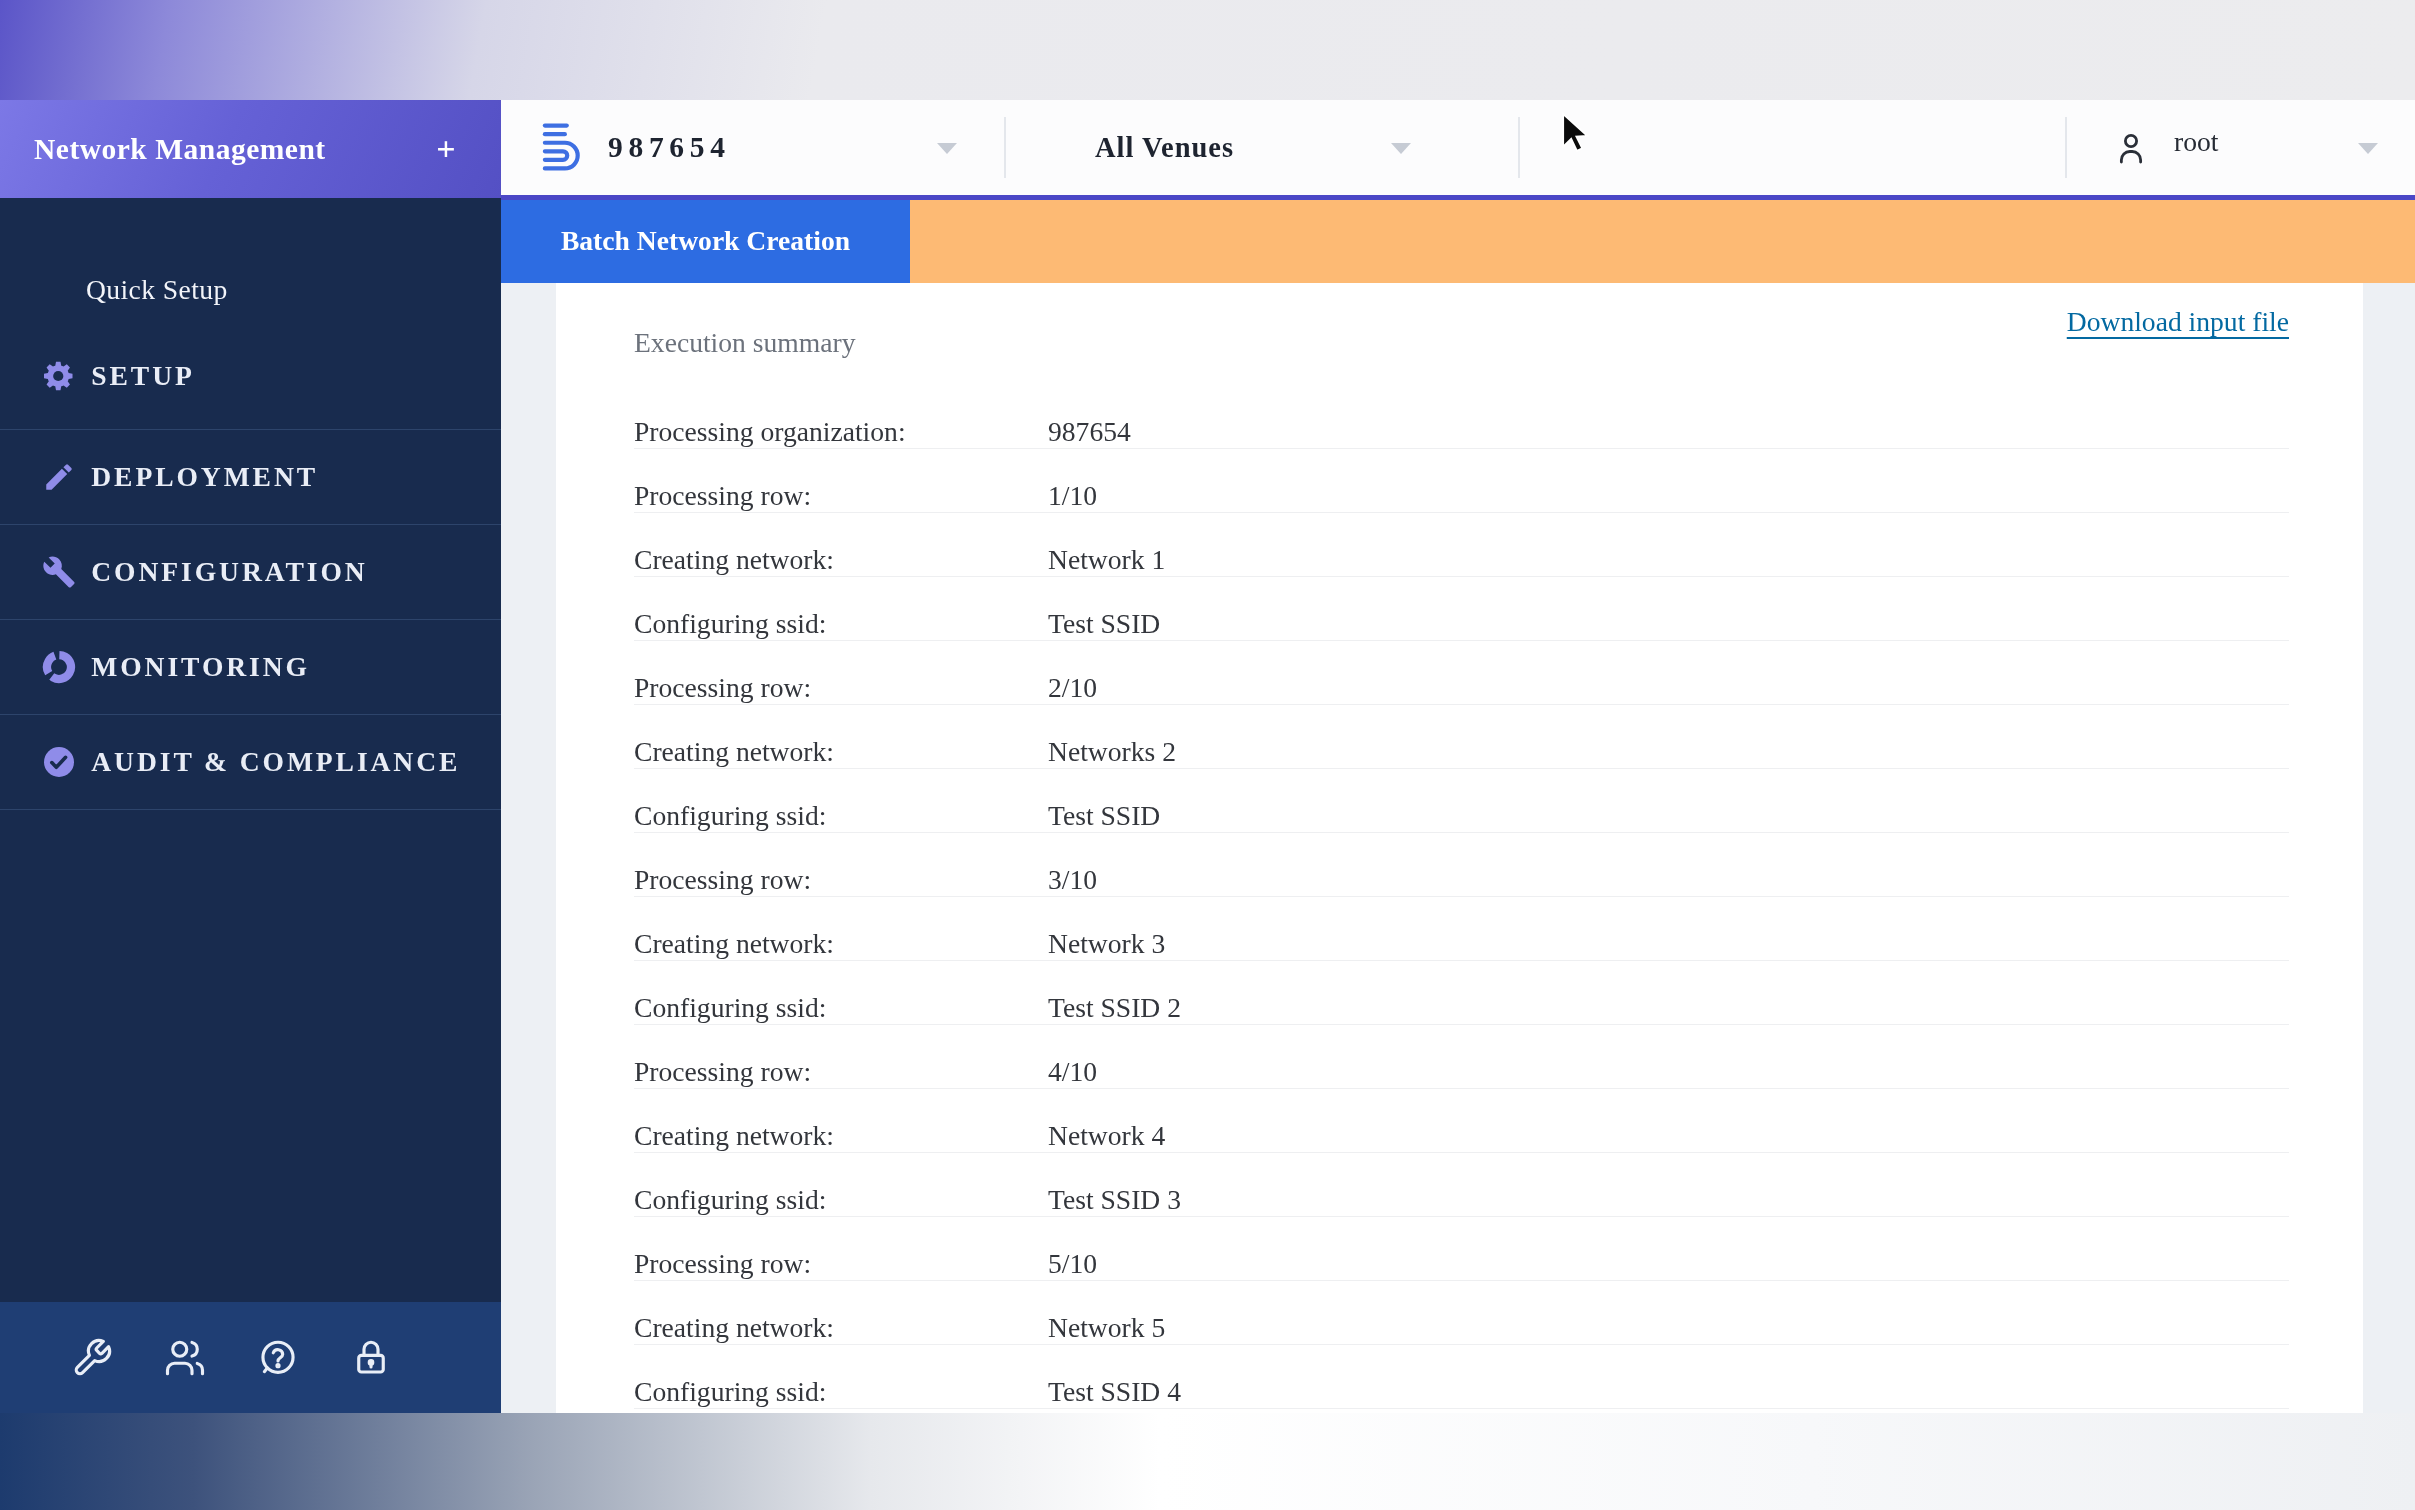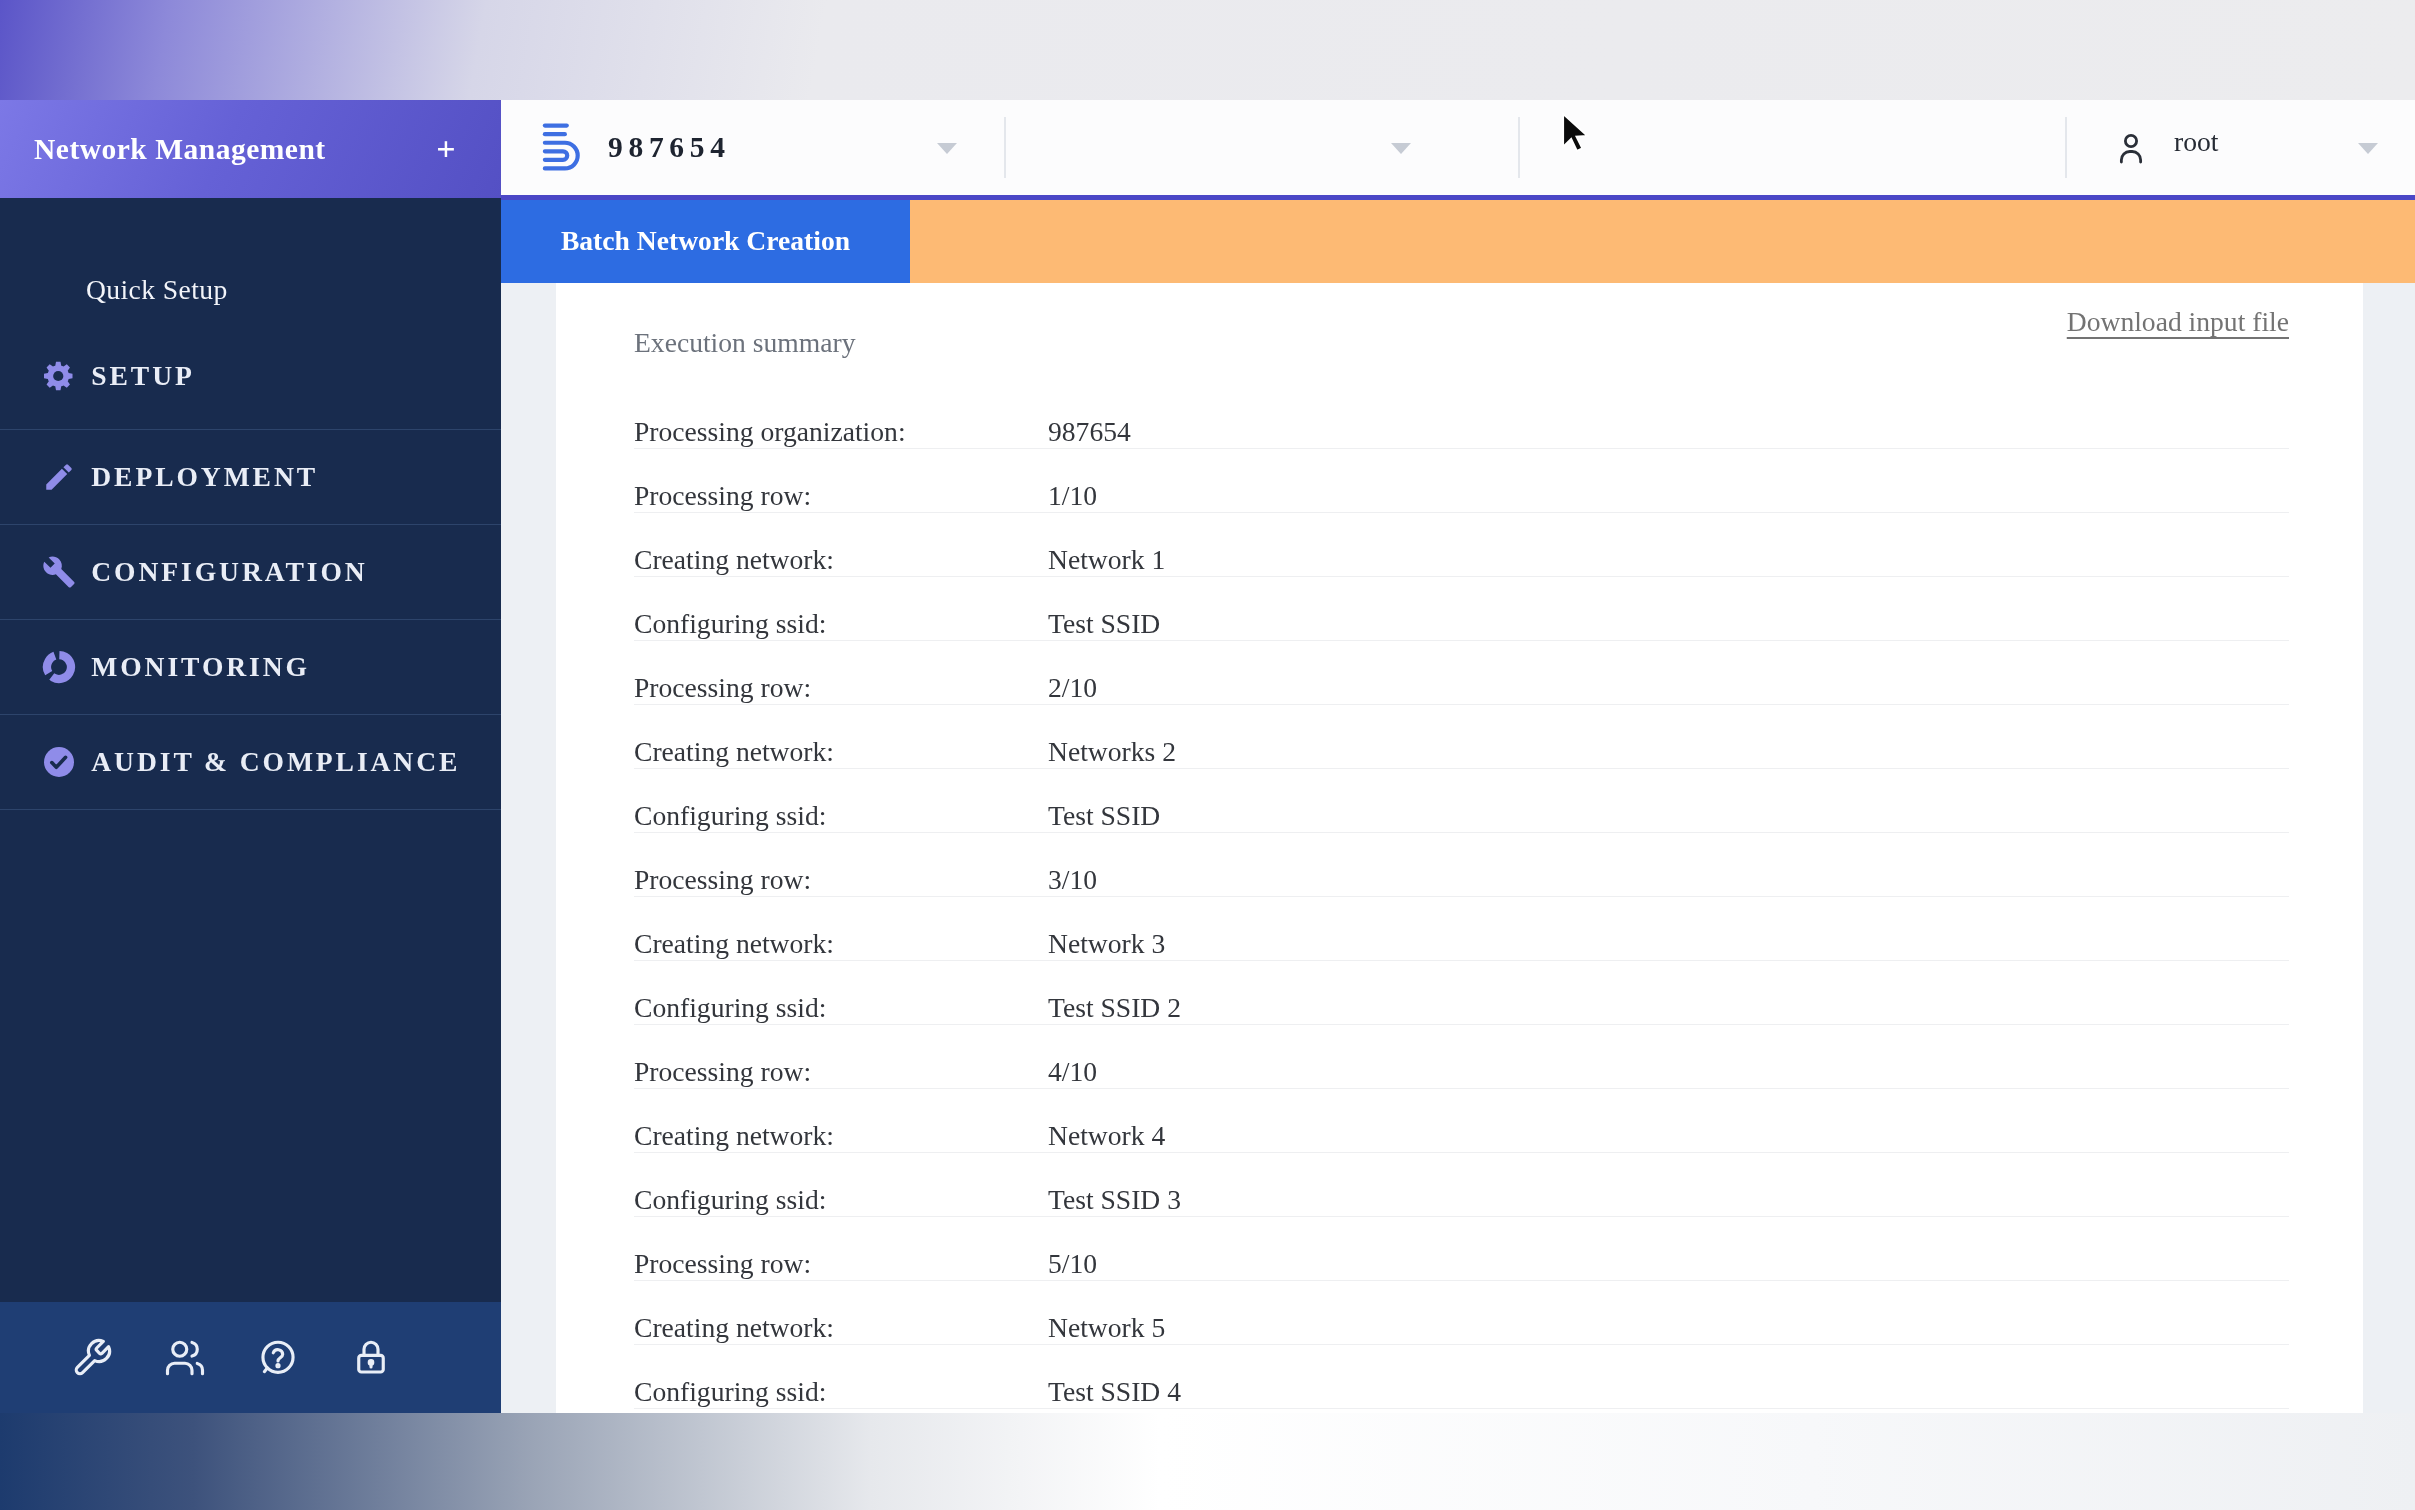--- a/index.html
+++ b/index.html
@@ -50,21 +50,21 @@
   .person{position:absolute;left:1609px;top:27px;}
   .caret{position:absolute;width:0;height:0;border-left:10.5px solid transparent;
     border-right:10.5px solid transparent;border-top:11.4px solid #c6cbd4;top:43px;}
   .purple-line{height:4.8px;flex:0 0 4.8px;background:#4b47c6;}
   .tabbar{height:83px;flex:0 0 83px;background:#fdba74;display:flex;}
   .tab{width:409px;background:#2d6ce2;display:flex;align-items:center;justify-content:center;
     color:#fff;font-size:27.6px;font-weight:bold;}
   .content{flex:1;background:#edf0f4;position:relative;}
   .panel{position:absolute;left:55px;right:53px;top:0;bottom:0;background:#fff;}
   .heading{position:absolute;left:78px;top:44px;font-size:27.6px;color:#6c727c;}
-  .dl-link{position:absolute;right:74px;top:23px;font-size:27.6px;color:#737373;
+  .dl-link{position:absolute;right:74px;top:23px;font-size:27.6px;color:#0369a1;
     text-decoration:underline;text-underline-offset:5.7px;cursor:pointer;text-align:right;}
   .rows{position:absolute;left:78px;right:74px;top:102px;}
   .srow{height:63px;display:flex;align-items:flex-end;border-bottom:1.9px solid #eeeff1;
     font-size:27.6px;color:#33363c;}
   .srow .lab{width:414px;flex:0 0 414px;}
 
   .cursor{position:absolute;left:1560px;top:112px;z-index:10;}
   svg{display:block;}
 </style>
 </head>
@@ -181,20 +181,23 @@
             <path d="M5 26h21a13.5 13.5 0 0 1 0 27H5"></path>
             <path d="M5 35h19a4.5 4.5 0 0 1 0 9H5"></path>
           </svg>
         </span>
         <div class="org-id">
           <span>987654</span>
         </div>
         <span class="caret" style="left:436px"></span>
         <span class="vdiv" style="left:503px"></span>
 
+        <div class="venue">
+          <span>All Venues</span>
+        </div>
         <span class="caret" style="left:890px"></span>
         <span class="vdiv" style="left:1017px"></span>
 
         <span class="vdiv" style="left:1564px"></span>
         <span class="person">
           <svg width="42" height="42" viewBox="0 0 24 24" fill="none" stroke="#2a2f38" stroke-width="1.6" stroke-linecap="round">
             <circle cx="12" cy="8" r="3.2"></circle>
             <path d="M6.5 20v-1.2a4.8 4.8 0 0 1 4.8-4.8h1.4a4.8 4.8 0 0 1 4.8 4.8V20"></path>
           </svg>
         </span>

